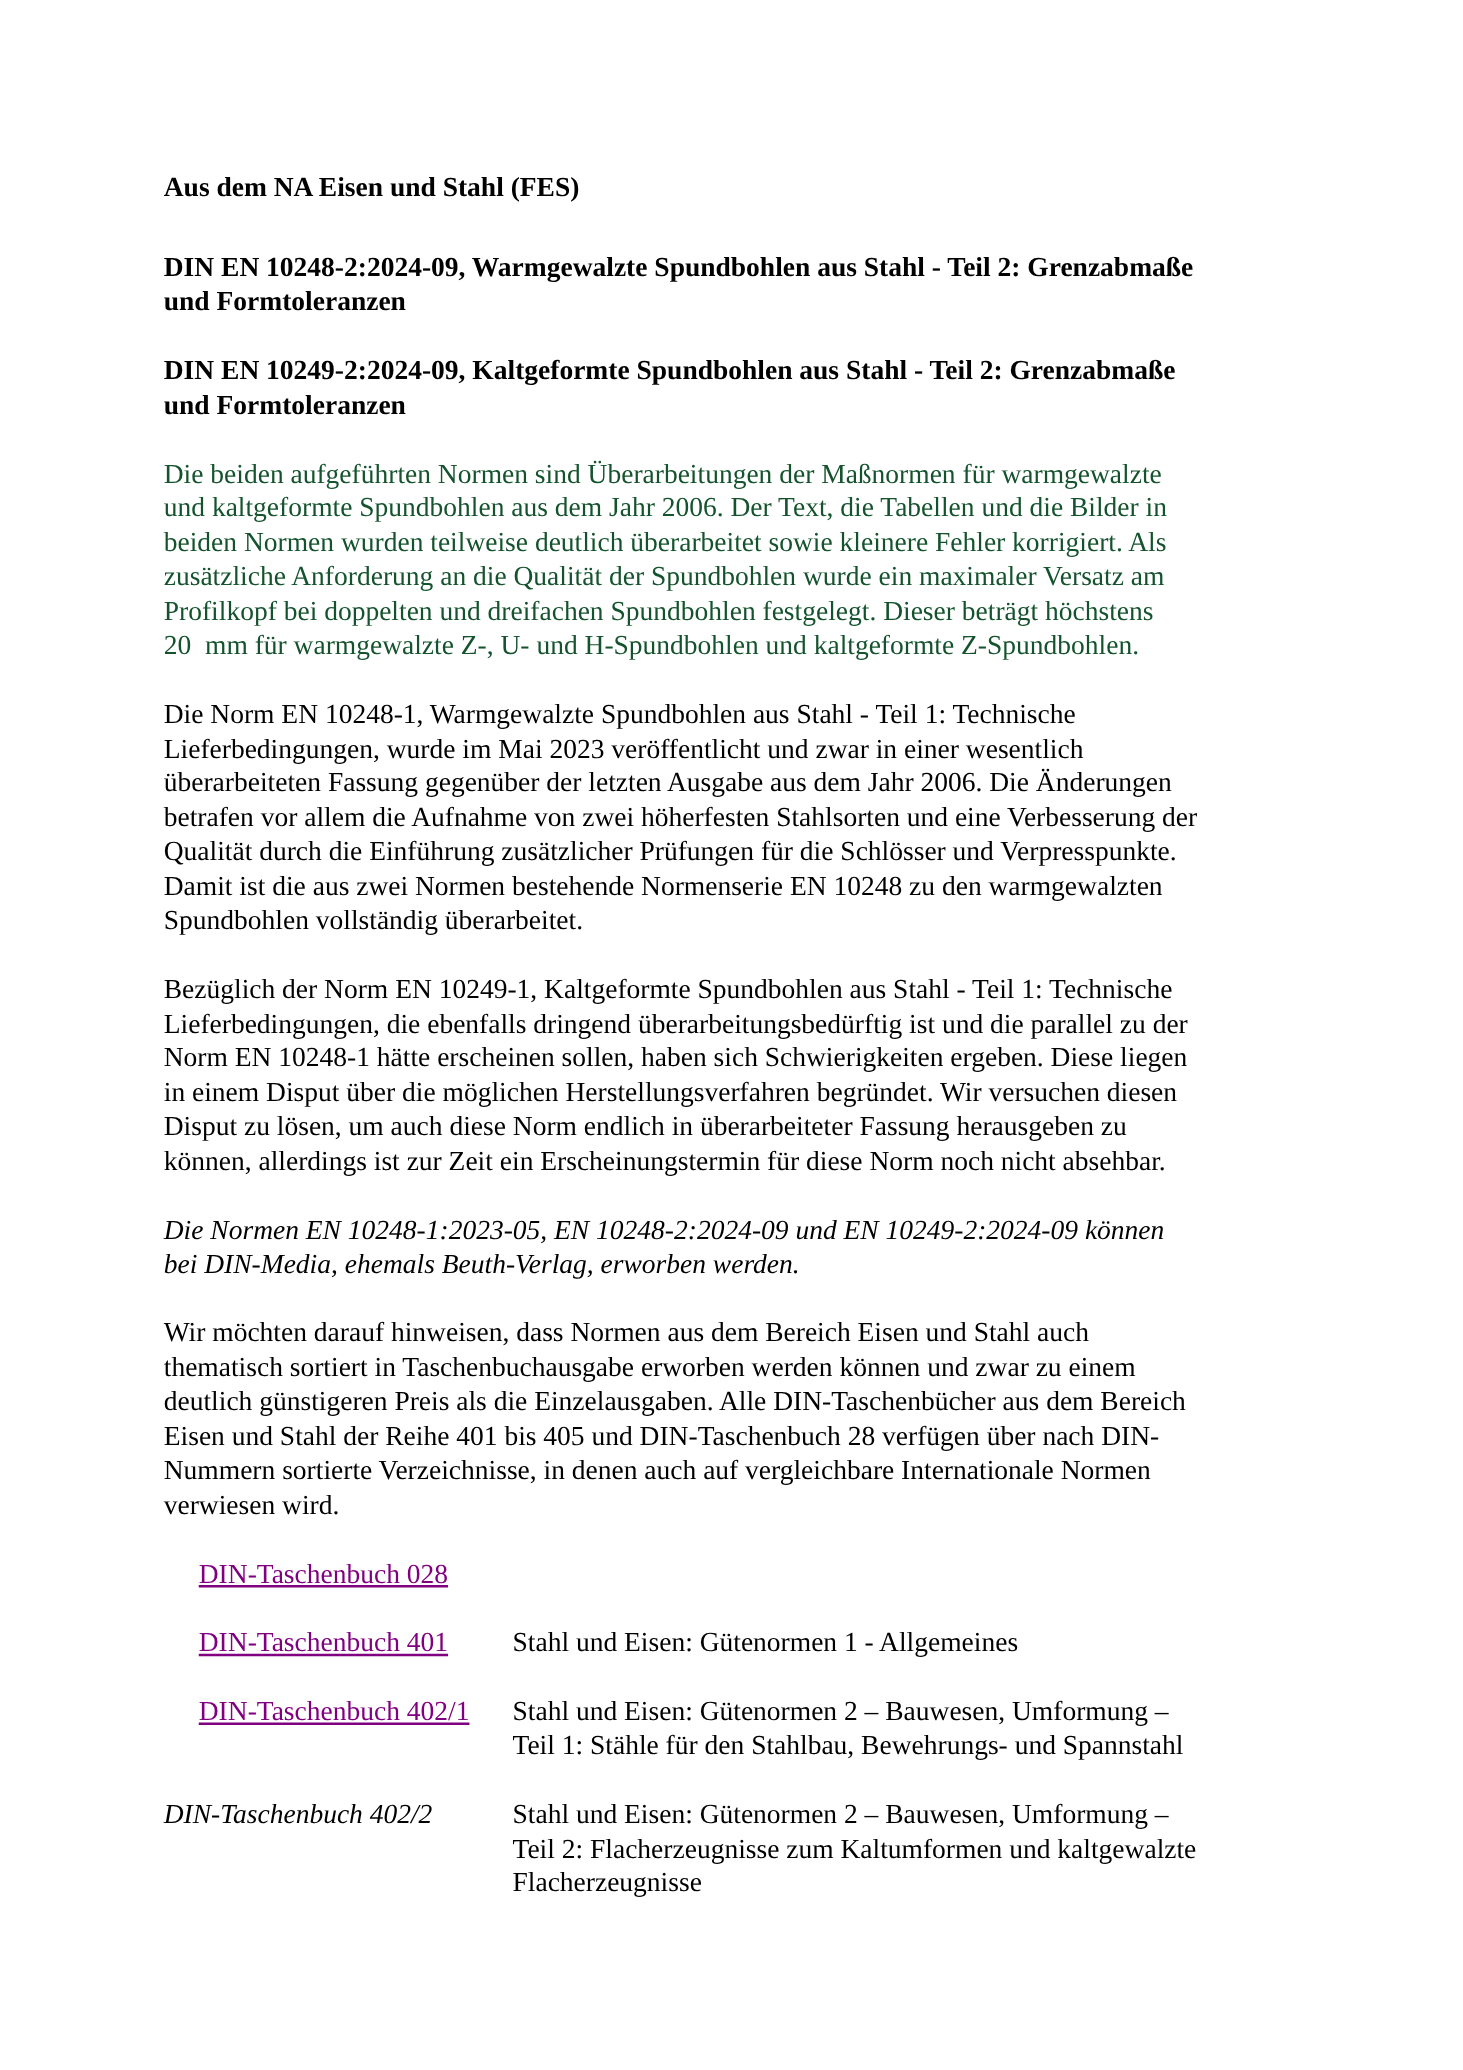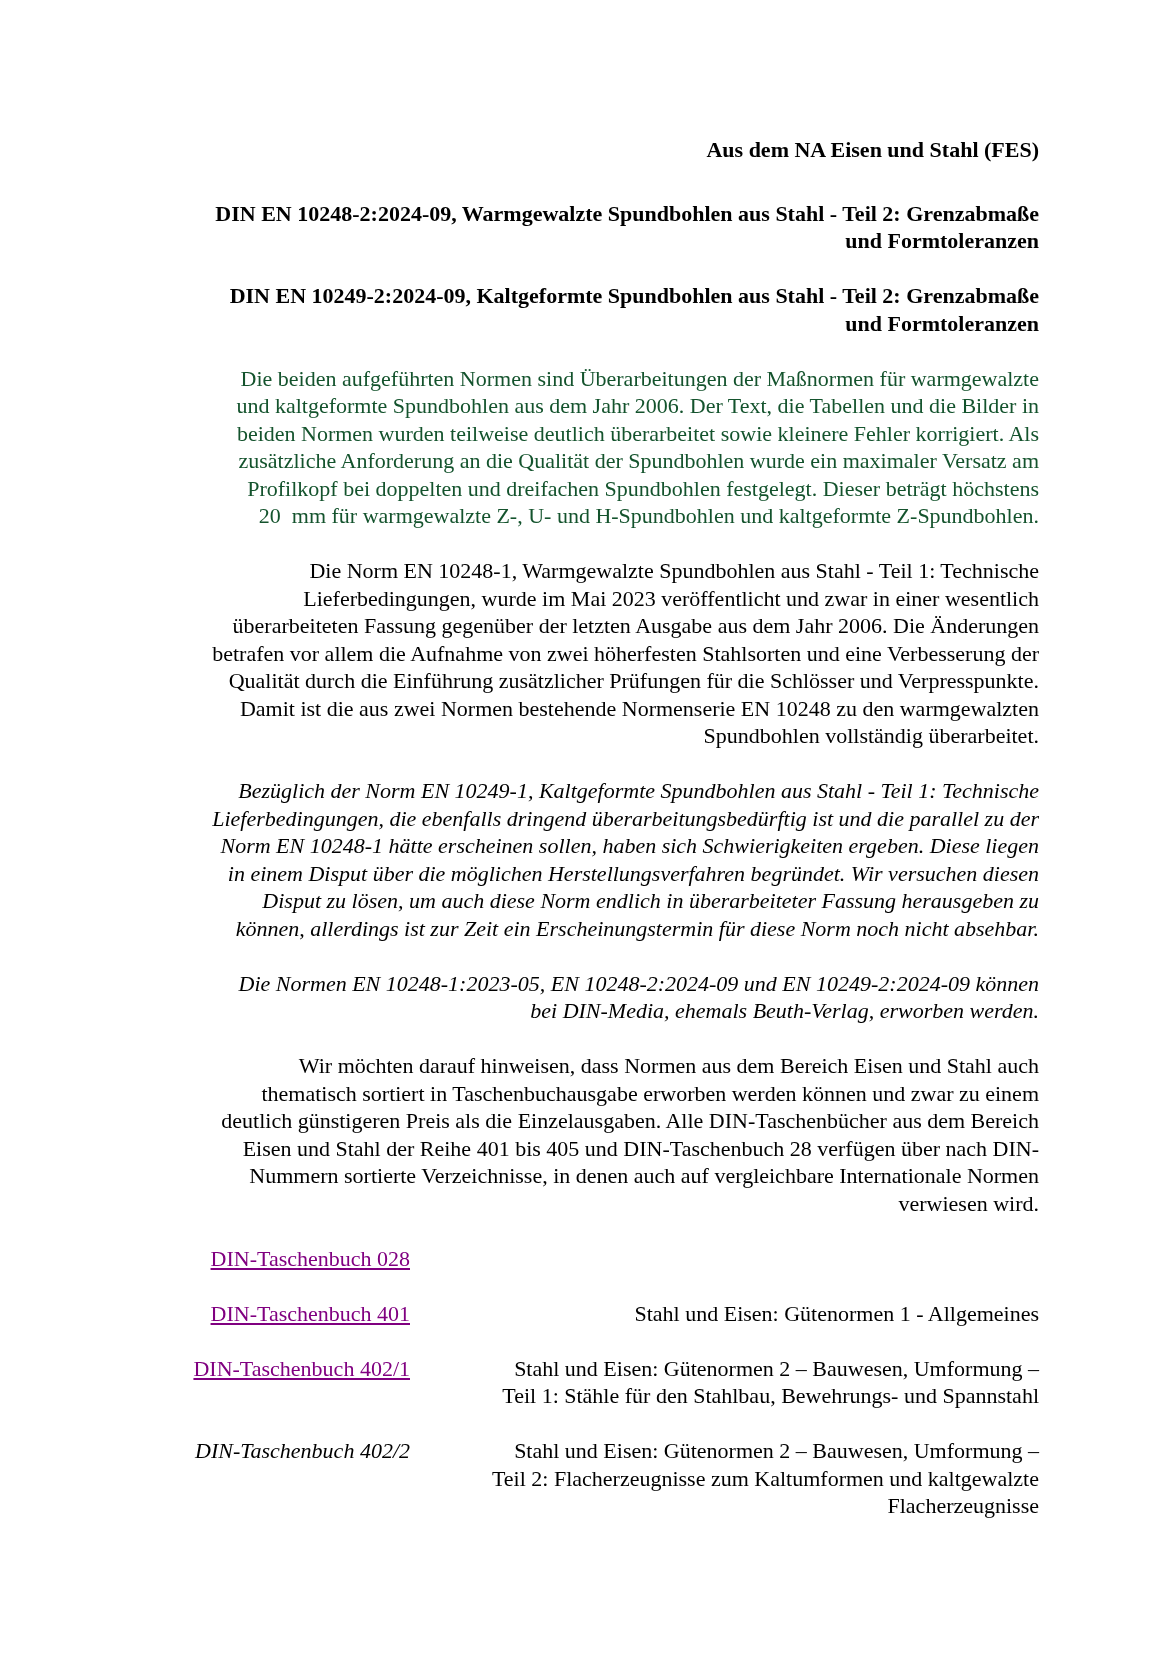--- a/index.html
+++ b/index.html
@@ -14,21 +14,20 @@
   }
   .page {
     box-sizing: border-box;
     width: 1170px;
     height: 1656px;
     padding: 136px 131px 0 131px;
     font-family: "Liberation Serif", "DejaVu Serif", serif;
     font-size: 22px;
     line-height: 27.5px;
     color: #000000;
-    text-align: right;
   }
   .doc-title,
   .doc-subheading,
   .doc-paragraph {
     margin: 0 0 27.5px 0;
     font-size: 22px;
     line-height: 27.5px;
     white-space: pre-line;
   }
   .doc-title,
@@ -41,20 +40,21 @@
     margin: 0 0 27.5px 0;
   }
   .book-cell {
     flex: 0 0 279px;
     width: 279px;
   }
   .book-link {
     color: #800080;
     text-decoration: underline;
     cursor: pointer;
+    margin-left: 28px;
   }
   .book-plain {
     color: #000000;
   }
   .book-desc {
     flex: 1 1 auto;
     white-space: pre-line;
   }
 </style>
 </head>
@@ -78,21 +78,21 @@
 20&nbsp; mm für warmgewalzte Z-, U- und H-Spundbohlen und kaltgeformte Z-Spundbohlen.</p>
 
   <p class="doc-paragraph" style="color: rgb(0, 0, 0);">Die Norm EN 10248-1, Warmgewalzte Spundbohlen aus Stahl - Teil 1: Technische
 Lieferbedingungen, wurde im Mai 2023 veröffentlicht und zwar in einer wesentlich
 überarbeiteten Fassung gegenüber der letzten Ausgabe aus dem Jahr 2006. Die Änderungen
 betrafen vor allem die Aufnahme von zwei höherfesten Stahlsorten und eine Verbesserung der
 Qualität durch die Einführung zusätzlicher Prüfungen für die Schlösser und Verpresspunkte.
 Damit ist die aus zwei Normen bestehende Normenserie EN 10248 zu den warmgewalzten
 Spundbohlen vollständig überarbeitet.</p>
 
-  <p class="doc-paragraph" style="color: rgb(0, 0, 0); font-style: italic;">Bezüglich der Norm EN 10249-1, Kaltgeformte Spundbohlen aus Stahl - Teil 1: Technische
+  <p class="doc-paragraph" style="color: rgb(0, 0, 0);">Bezüglich der Norm EN 10249-1, Kaltgeformte Spundbohlen aus Stahl - Teil 1: Technische
 Lieferbedingungen, die ebenfalls dringend überarbeitungsbedürftig ist und die parallel zu der
 Norm EN 10248-1 hätte erscheinen sollen, haben sich Schwierigkeiten ergeben. Diese liegen
 in einem Disput über die möglichen Herstellungsverfahren begründet. Wir versuchen diesen
 Disput zu lösen, um auch diese Norm endlich in überarbeiteter Fassung herausgeben zu
 können, allerdings ist zur Zeit ein Erscheinungstermin für diese Norm noch nicht absehbar.</p>
 
   <p class="doc-paragraph" style="color: rgb(0, 0, 0); font-style: italic;">Die Normen EN 10248-1:2023-05, EN 10248-2:2024-09 und EN 10249-2:2024-09 können
 bei DIN-Media, ehemals Beuth-Verlag, erworben werden.</p>
 
   <p class="doc-paragraph" style="color: rgb(0, 0, 0);">Wir möchten darauf hinweisen, dass Normen aus dem Bereich Eisen und Stahl auch

